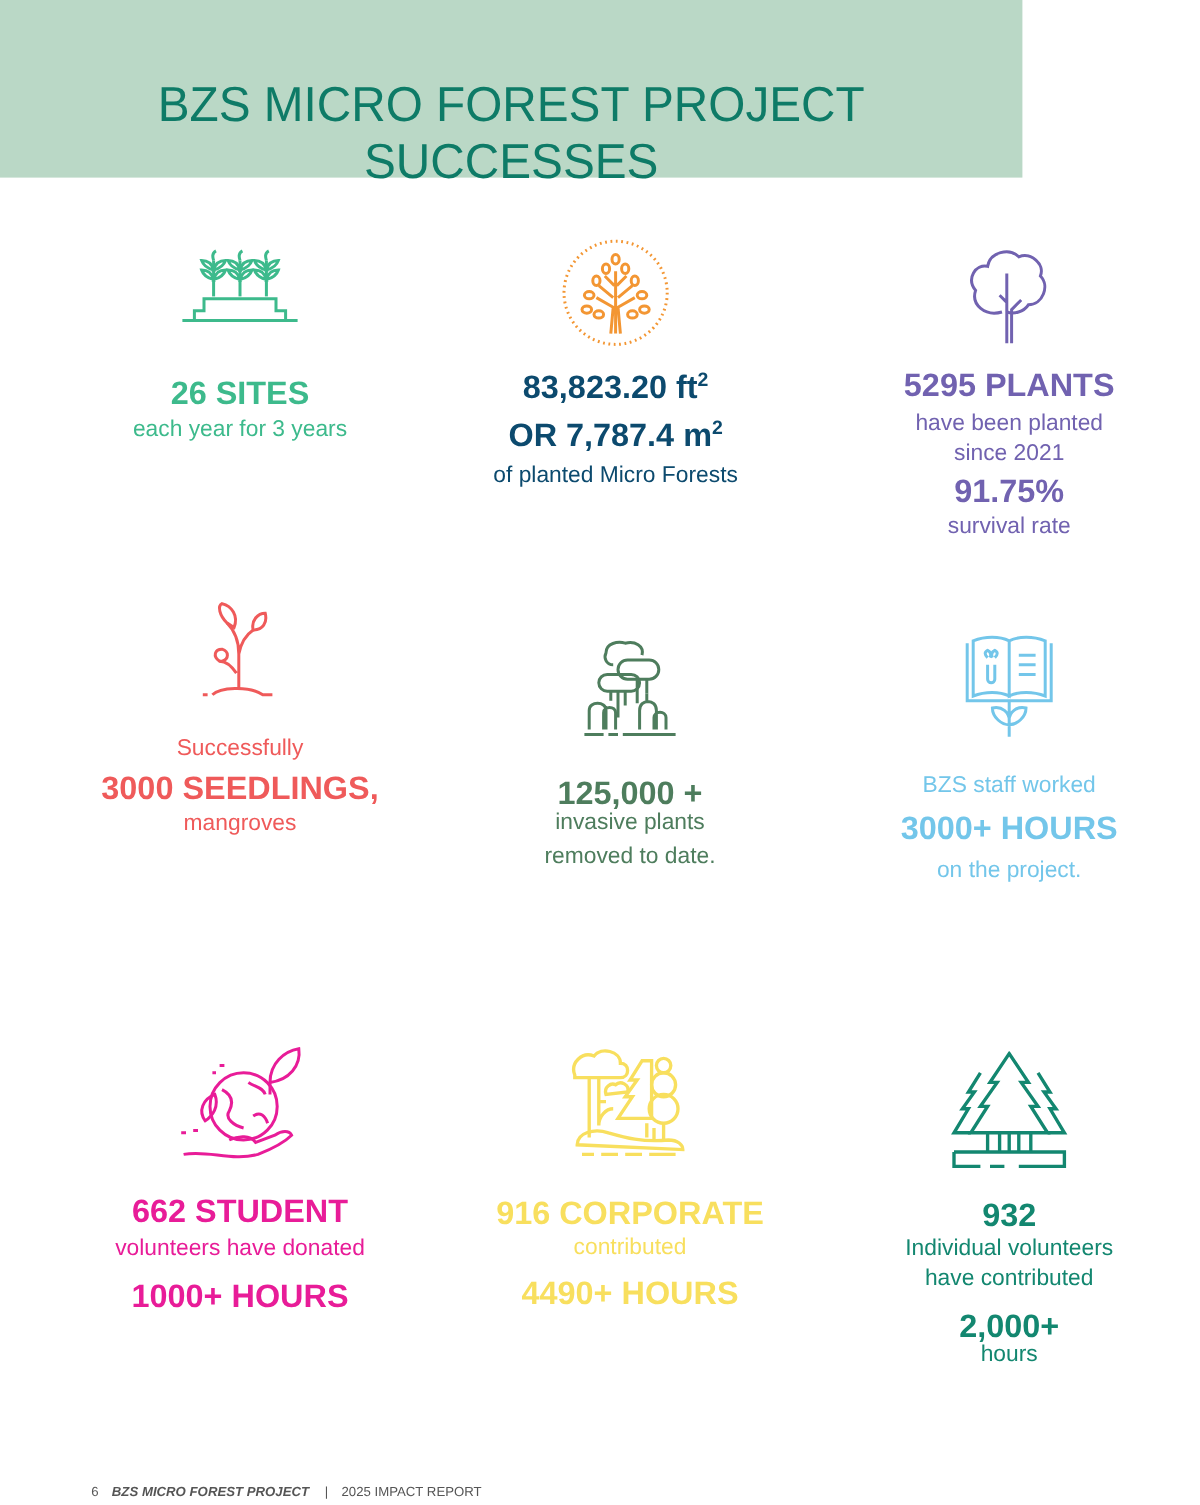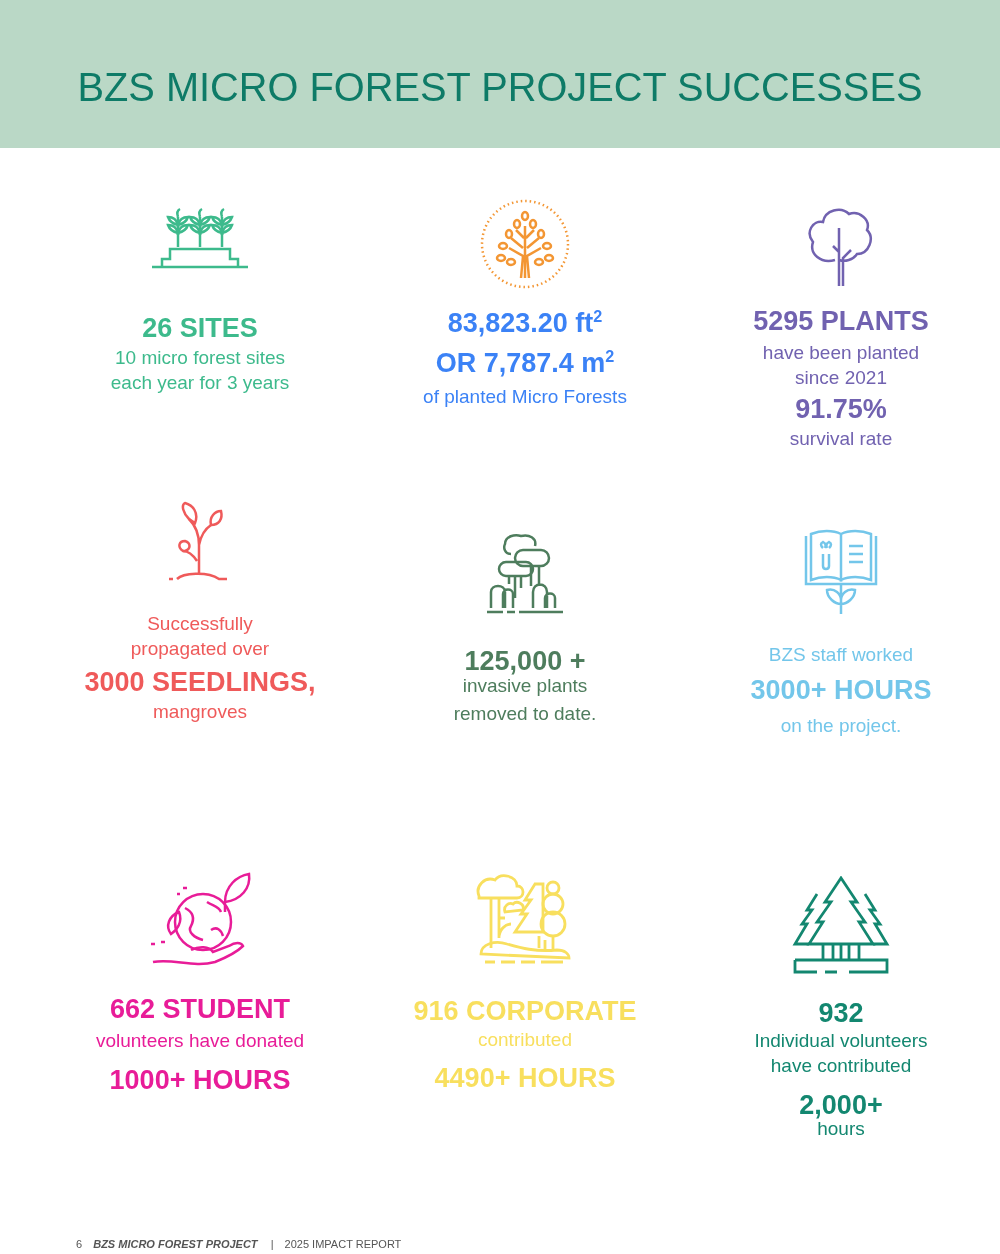--- a/index.html
+++ b/index.html
@@ -1,21 +1,21 @@
 <!DOCTYPE html>
 <html><head>
 <meta charset="utf-8">
 <style>
   html, body { margin: 0; padding: 0; }
   body {
     width: 1000px; height: 1254px; background: #ffffff; position: relative;
     font-family: "Liberation Sans", "DejaVu Sans", sans-serif; overflow: hidden;
   }
   .header {
-    position: absolute; left: 0; top: 0; width: 1000px; height: 148px;
+    position: absolute; left: 0; top: 0; width: 852px; height: 148px;
     background: #bad8c6;
   }
   .header h1 {
     position: absolute; left: 0; right: 0; top: 64px; margin: 0;
     text-align: center; font-weight: normal; font-size: 41px; letter-spacing: 0px;
     color: #0e7b67; font-family: "Liberation Sans", "DejaVu Sans", sans-serif;
     transform: scaleX(0.97);
   }
   .cell {
     position: absolute; width: 330px; text-align: center;
@@ -48,25 +48,24 @@
         <line x1="50" y1="12" x2="50" y2="42"></line>
         <path d="M50 20 q-8 -2 -10 -8 q8 0 10 8z M50 20 q8 -2 10 -8 q-8 0 -10 8z M50 28 q-8 -2 -10 -8 q8 0 10 8z M50 28 q8 -2 10 -8 q-8 0 -10 8z M50 12 q-2 -6 2 -8"></path>
       </g>
     <g>
         <line x1="72" y1="12" x2="72" y2="42"></line>
         <path d="M72 20 q-8 -2 -10 -8 q8 0 10 8z M72 20 q8 -2 10 -8 q-8 0 -10 8z M72 28 q-8 -2 -10 -8 q8 0 10 8z M72 28 q8 -2 10 -8 q-8 0 -10 8z M72 12 q-2 -6 2 -8"></path>
       </g>
     <path d="M2 62 h96 M12 62 v-8 h8 v-10 h60 v10 h8 v8"></path>
   </svg>
   <div class="big" style="margin-top:36px;">26 SITES</div>
-  <div class="sub">10 micro forest sites</div>
   <div class="sub">each year for 3 years</div>
 </div>
 
-<div class="cell" style="left:360px; top:198px; color:#3b82f6;">
+<div class="cell" style="left:348px; top:198px; color:#0c4a6e;">
   <svg class="icon" width="92" height="92" viewBox="0 0 92 92" fill="none" stroke="#f39633" stroke-width="2.5">
     <circle cx="46" cy="46" r="43" stroke-dasharray="1.5 3"></circle>
     <path d="M46 80 v-52 M42 80 l2 -22 -14 -8 M50 80 l-2 -22 14 -8 M44 50 l-12 -10 M48 50 l12 -10 M45 40 l-8 -8 M47 40 l8 -8"></path>
     <ellipse cx="46" cy="18" rx="3" ry="4"></ellipse>
       <ellipse cx="38" cy="26" rx="3" ry="4"></ellipse>
       <ellipse cx="54" cy="26" rx="3" ry="4"></ellipse>
     <ellipse cx="30" cy="36" rx="3" ry="4"></ellipse>
       <ellipse cx="62" cy="36" rx="3" ry="4"></ellipse>
       <ellipse cx="24" cy="48" rx="4" ry="3"></ellipse>
     <ellipse cx="68" cy="48" rx="4" ry="3"></ellipse>
@@ -94,21 +93,20 @@
 
 <div class="cell" style="left:35px; top:501px; color:#ef5a5a;">
   <svg class="icon" width="70" height="82" viewBox="0 0 70 82" fill="none" stroke="#ef5a5a" stroke-width="2.5">
     <path d="M34 74 v-30 c0 -12 -4 -20 -10 -26 M34 44 c2 -10 6 -16 12 -20 M32 60 c-4 -6 -8 -10 -14 -10"></path>
     <path d="M24 18 c-6 -6 -8 -14 -4 -16 c8 2 14 10 10 20 z"></path>
     <path d="M46 24 c-2 -8 4 -14 10 -14 c2 8 -2 14 -10 14 z"></path>
     <path d="M18 50 c-6 -4 -4 -10 2 -10 c6 2 6 8 0 10 z"></path>
     <path d="M4 78 h4 M12 78 c6 -6 30 -8 42 0 h8"></path>
   </svg>
   <div class="sub" style="margin-top:28px;">Successfully</div>
-  <div class="sub">propagated over</div>
   <div class="big" style="margin-top:4px;">3000 SEEDLINGS,</div>
   <div class="sub">mangroves</div>
 </div>
 
 <div class="cell" style="left:360px; top:532px; color:#4e7d5d;">
   <svg class="icon" width="84" height="84" viewBox="0 0 84 84" fill="none" stroke="#4e7d5d" stroke-width="2.5">
     <path d="M28 22 c-6 0 -8 -6 -6 -10 c0 -8 10 -10 16 -8 c8 -2 16 2 14 10"></path>
     <rect x="32" y="18" width="34" height="16" rx="8"></rect>
     <rect x="16" y="30" width="34" height="14" rx="7"></rect>
     <path d="M26 44 v8 M32 44 v22 M38 44 v12 M48 34 v20 M56 34 v12"></path>

